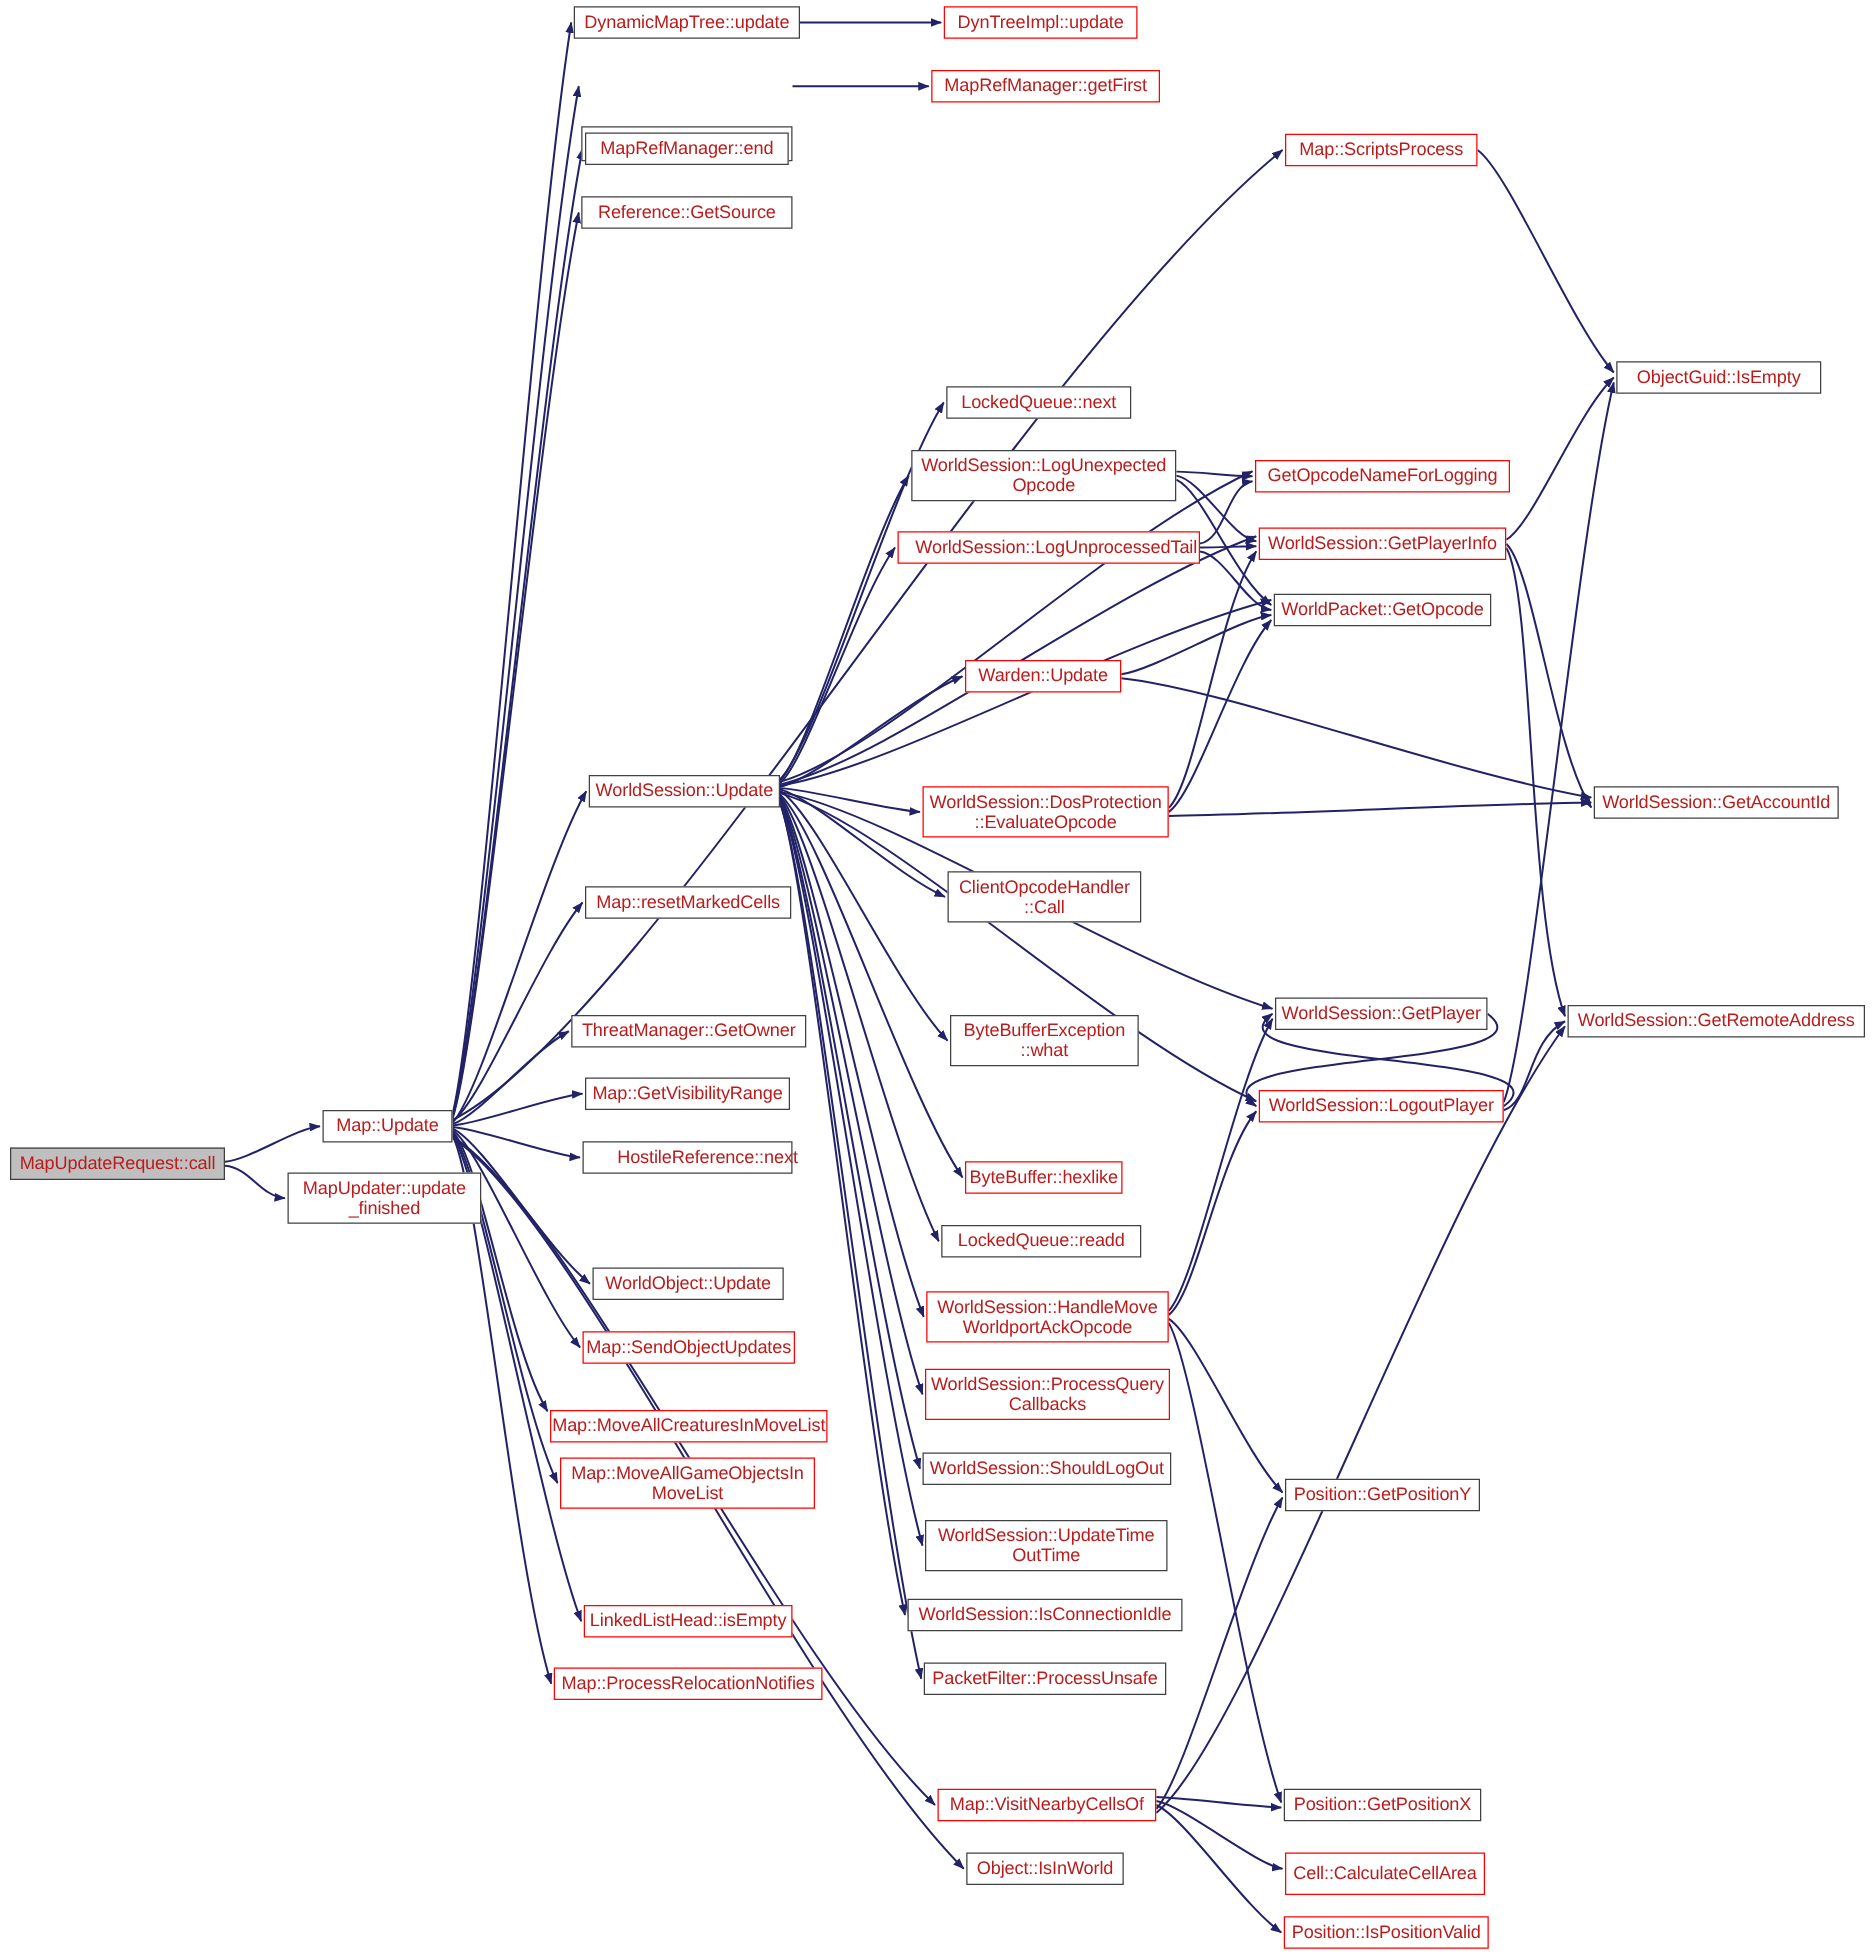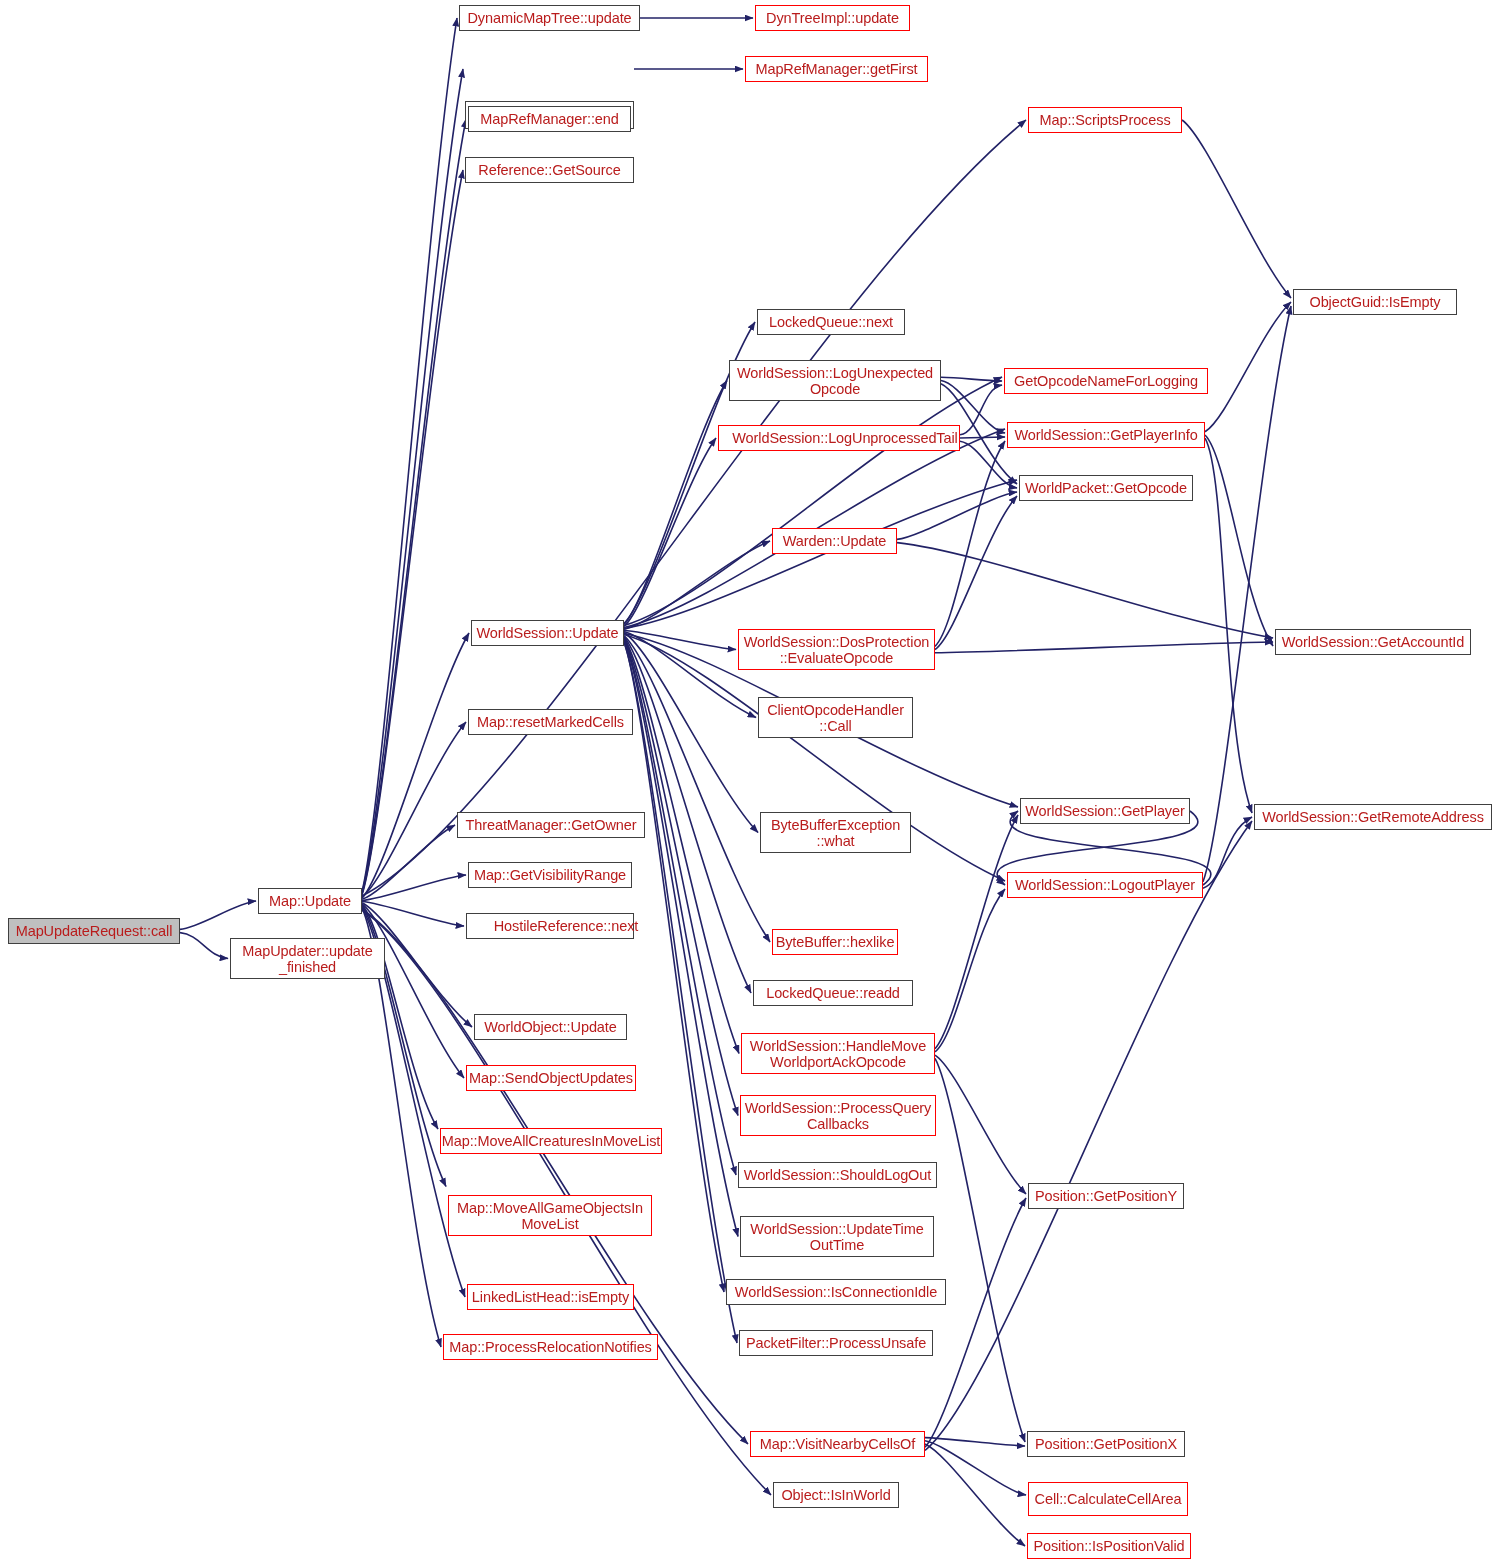--- a/index.html
+++ b/index.html
@@ -170,21 +170,21 @@
 _finished</span></div>
       <div class="node red" style="left: 772px; top: 929px; width: 126px; height: 26px;"><span>ByteBuffer::hexlike</span></div>
       <div class="node" style="left: 753px; top: 980px; width: 160px; height: 26px;"><span>LockedQueue::readd</span></div>
       <div class="node" style="left: 474px; top: 1014px; width: 153px; height: 26px;"><span>WorldObject::Update</span></div>
       <div class="node red" style="left: 466px; top: 1065px; width: 170px; height: 26px;"><span>Map::SendObjectUpdates</span></div>
       <div class="node red" style="left: 741px; top: 1033px; width: 194px; height: 41px;"><span>WorldSession::HandleMove
 WorldportAckOpcode</span></div>
       <div class="node red" style="left: 440px; top: 1116px; width: 222px; height: 26px; margin-top: 12px;"><span>Map::MoveAllCreaturesInMoveList</span></div>
       <div class="node red" style="left: 740px; top: 1095px; width: 196px; height: 41px;"><span>WorldSession::ProcessQuery
 Callbacks</span></div>
-      <div class="node red" style="left: 448px; top: 1166px; width: 204px; height: 41px; margin-top: 29px;"><span>Map::MoveAllGameObjectsIn
+      <div class="node red" style="left: 448px; top: 1166px; width: 204px; height: 41px;"><span>Map::MoveAllGameObjectsIn
 MoveList</span></div>
       <div class="node" style="left: 738px; top: 1162px; width: 199px; height: 26px;"><span>WorldSession::ShouldLogOut</span></div>
       <div class="node" style="left: 1028px; top: 1183px; width: 156px; height: 26px;"><span>Position::GetPositionY</span></div>
       <div class="node" style="left: 740px; top: 1216px; width: 194px; height: 41px;"><span>WorldSession::UpdateTime
 OutTime</span></div>
       <div class="node red" style="left: 467px; top: 1284px; width: 167px; height: 26px;"><span>LinkedListHead::isEmpty</span></div>
       <div class="node" style="left: 726px; top: 1279px; width: 220px; height: 26px;"><span>WorldSession::IsConnectionIdle</span></div>
       <div class="node red" style="left: 443px; top: 1334px; width: 215px; height: 26px;"><span>Map::ProcessRelocationNotifies</span></div>
       <div class="node" style="left: 739px; top: 1330px; width: 194px; height: 26px;"><span>PacketFilter::ProcessUnsafe</span></div>
       <div class="node red" style="left: 750px; top: 1431px; width: 175px; height: 26px;"><span>Map::VisitNearbyCellsOf</span></div>

